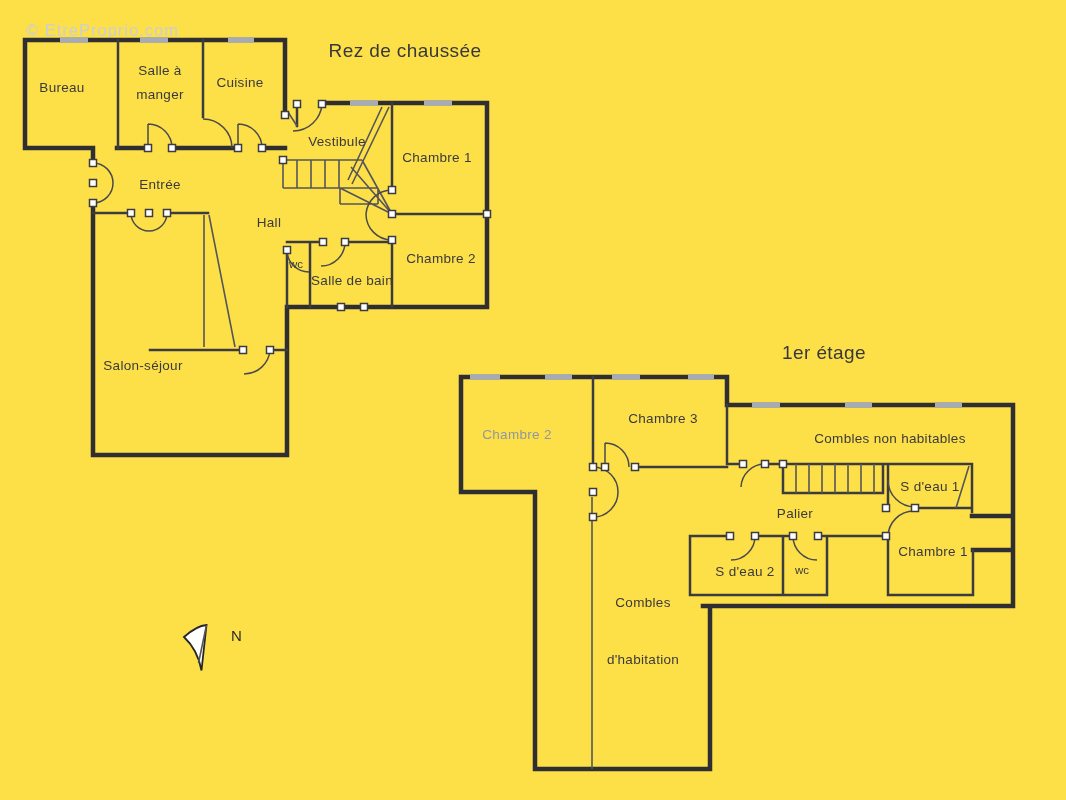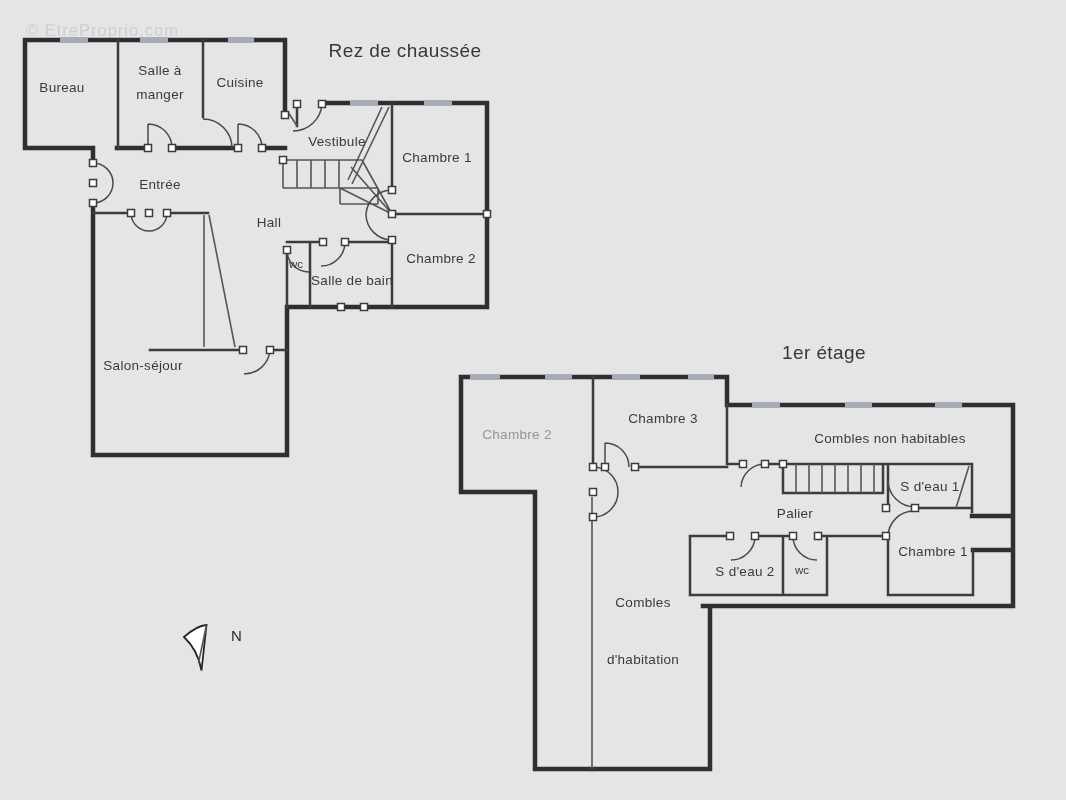--- a/index.html
+++ b/index.html
@@ -1,19 +1,19 @@
 <!DOCTYPE html>
 <html><head>
 <meta charset="utf-8">
 <style>
   html,body{margin:0;padding:0;background:#ffffff;}
   .stage{
     position:relative;
     width:1066px;height:800px;
-    background:#e5e5e5;
+    background:#fde047;
     overflow:hidden;
     font-family:"Liberation Sans", sans-serif;
   }
   svg{display:block;}
   .wall-outer{stroke:#2f2f33;stroke-width:4.5;fill:none;stroke-linecap:square;}
   .wall-inner{stroke:#3c3c40;stroke-width:2.5;fill:none;stroke-linecap:square;}
   .line-thin{stroke:#55555a;stroke-width:1.6;fill:none;stroke-linecap:butt;}
   .door-arc{stroke:#4a4a4e;stroke-width:1.5;fill:none;}
   .post{stroke:#3c3c40;stroke-width:1.5;fill:#ffffff;}
   .win{stroke:#a6acb5;stroke-width:5.5;fill:none;}

